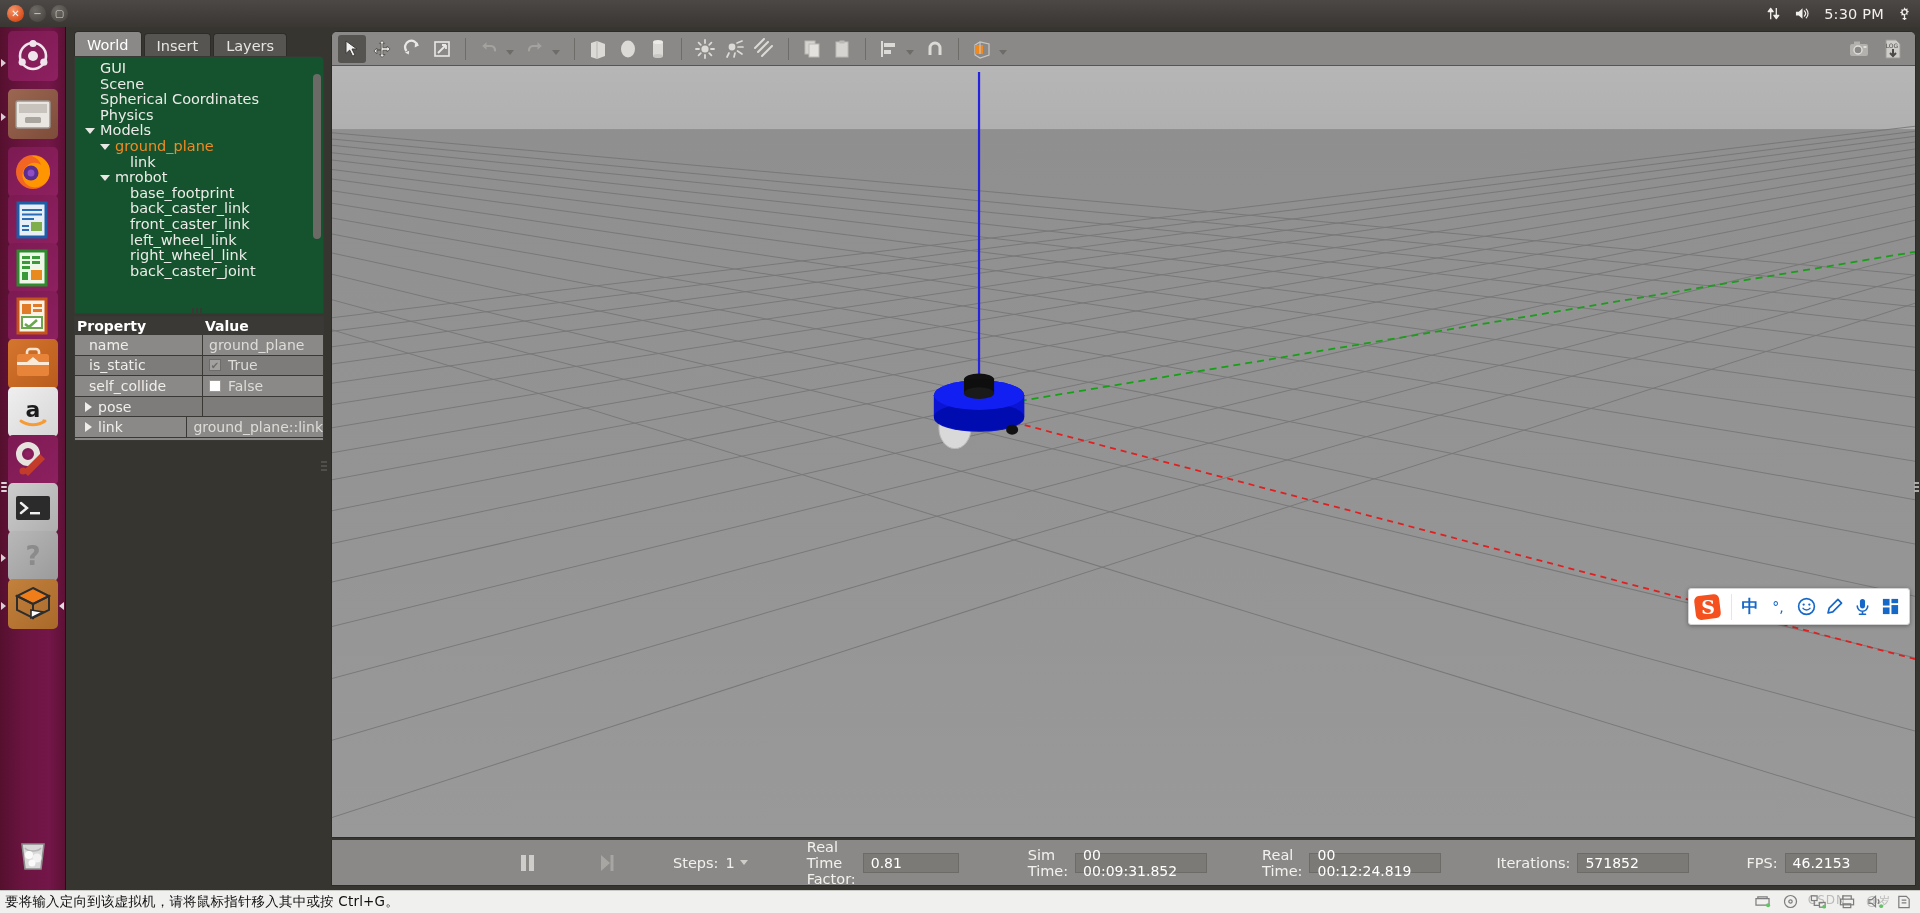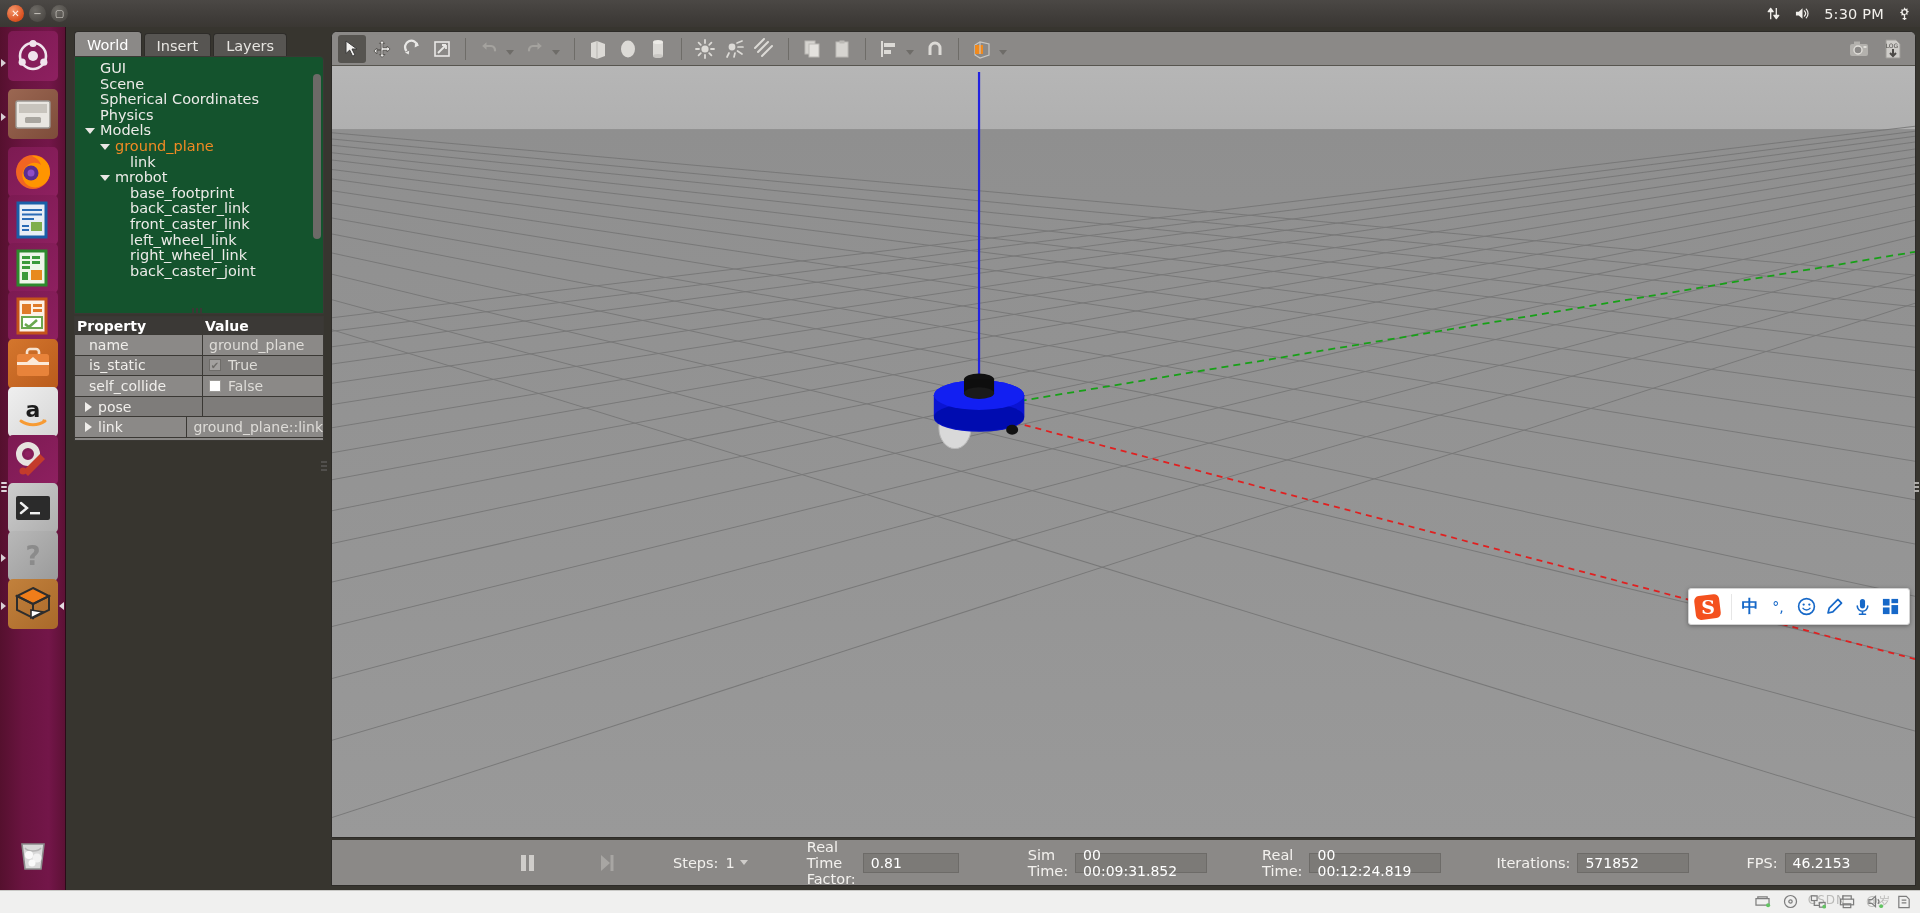--- a/index.html
+++ b/index.html
@@ -741,20 +741,21 @@
       <svg width="19" height="19" viewBox="0 0 20 20">
           <rect x="2" y="2" width="7" height="7" fill="#1668c8"></rect>
           <rect x="11" y="2" width="7" height="4.5" fill="#1668c8"></rect>
           <rect x="11" y="8.5" width="7" height="9.5" fill="#1668c8"></rect>
           <rect x="2" y="11" width="7" height="7" fill="#1668c8"></rect>
         </svg>
     </div>
   </div>
 
   <div class="vmbar">
+    <div class="msg">要将输入定向到该虚拟机，请将鼠标指针移入其中或按 Ctrl+G。</div>
     <div class="watermark">CSDN</div>
     <div class="watermark2">@岁</div>
     <div class="vmicons">
       <span>
         <svg width="17" height="14" viewBox="0 0 18 15">
             <path d="M2 5h14v7H2z" fill="none" stroke="#7d7d7d" stroke-width="1.3"></path>
             <path d="M4 5V3h10v2" fill="none" stroke="#7d7d7d" stroke-width="1.3"></path>
             <circle cx="15" cy="12" r="2.2" fill="#62c462"></circle>
           </svg>
       </span>

